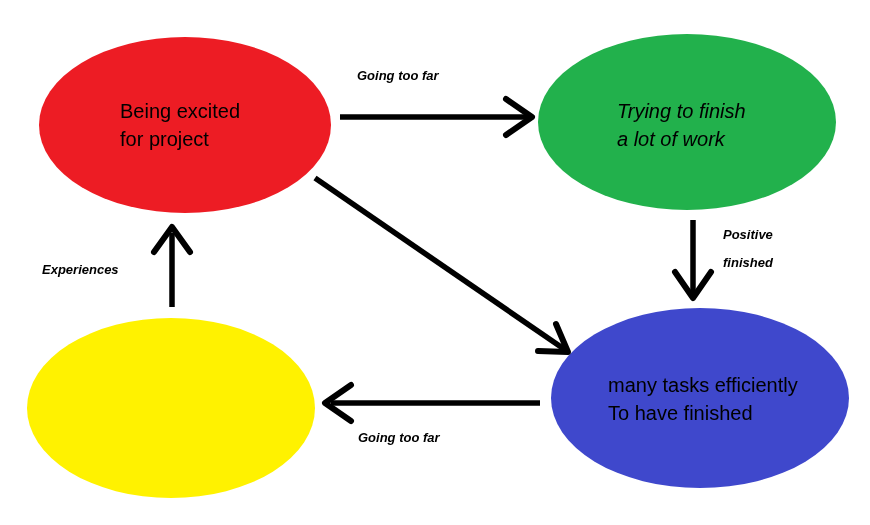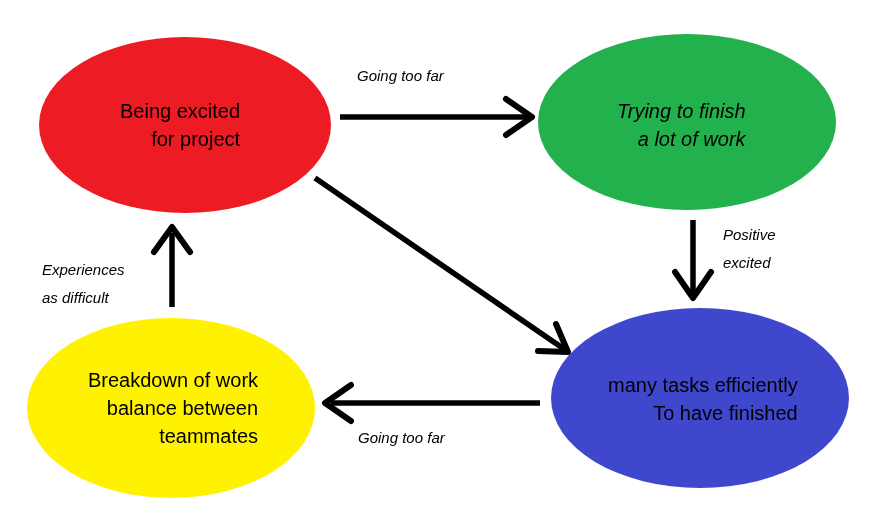--- a/index.html
+++ b/index.html
@@ -12,28 +12,28 @@
     font-family: "Liberation Sans", sans-serif;
     color: #000000;
   }
   .layer { position: absolute; left: 0; top: 0; }
   .node-label {
     position: absolute;
     font-size: 20px;
     line-height: 28px;
     font-weight: 400;
     white-space: nowrap;
-    text-align: right;
+    text-align: left;
   }
   .edge-label {
     position: absolute;
-    font-size: 15px;
+    font-size: 13px;
     line-height: 28px;
     font-style: italic;
-    font-weight: 400;
+    font-weight: 700;
     white-space: nowrap;
     text-align: left;
   }
 </style>
 </head>
 <body>
 
 <div class="canvas">
 
   <svg class="layer" width="870" height="525" viewBox="0 0 870 525">
@@ -77,40 +77,34 @@
   <div class="node-label" style="left:617px; top:97px;font-style:italic;">
     <div>Trying to finish</div>
     <div>a lot of work</div>
   </div>
 
   <div class="node-label" style="left:608px; top:371px;">
     <div>many tasks efficiently</div>
     <div>To have finished</div>
   </div>
 
-  <div class="node-label" style="left:88px; top:366px; line-height:28px;">
-    <div>Breakdown of work</div>
-    <div>balance between</div>
-    <div>teammates</div>
-  </div>
 
   <div class="edge-label" style="left:357px; top:62px;">
     <div>Going too far</div>
   </div>
 
   <div class="edge-label" style="left:723px; top:221px;">
     <div>Positive</div>
-    <div>excited</div>
+    <div>finished</div>
   </div>
 
   <div class="edge-label" style="left:349px; top:251px;">
   </div>
 
   <div class="edge-label" style="left:358px; top:424px;">
     <div>Going too far</div>
   </div>
 
   <div class="edge-label" style="left:42px; top:256px;">
     <div>Experiences</div>
-    <div>as difficult</div>
   </div>
 
 </div>
 
 </body></html>

